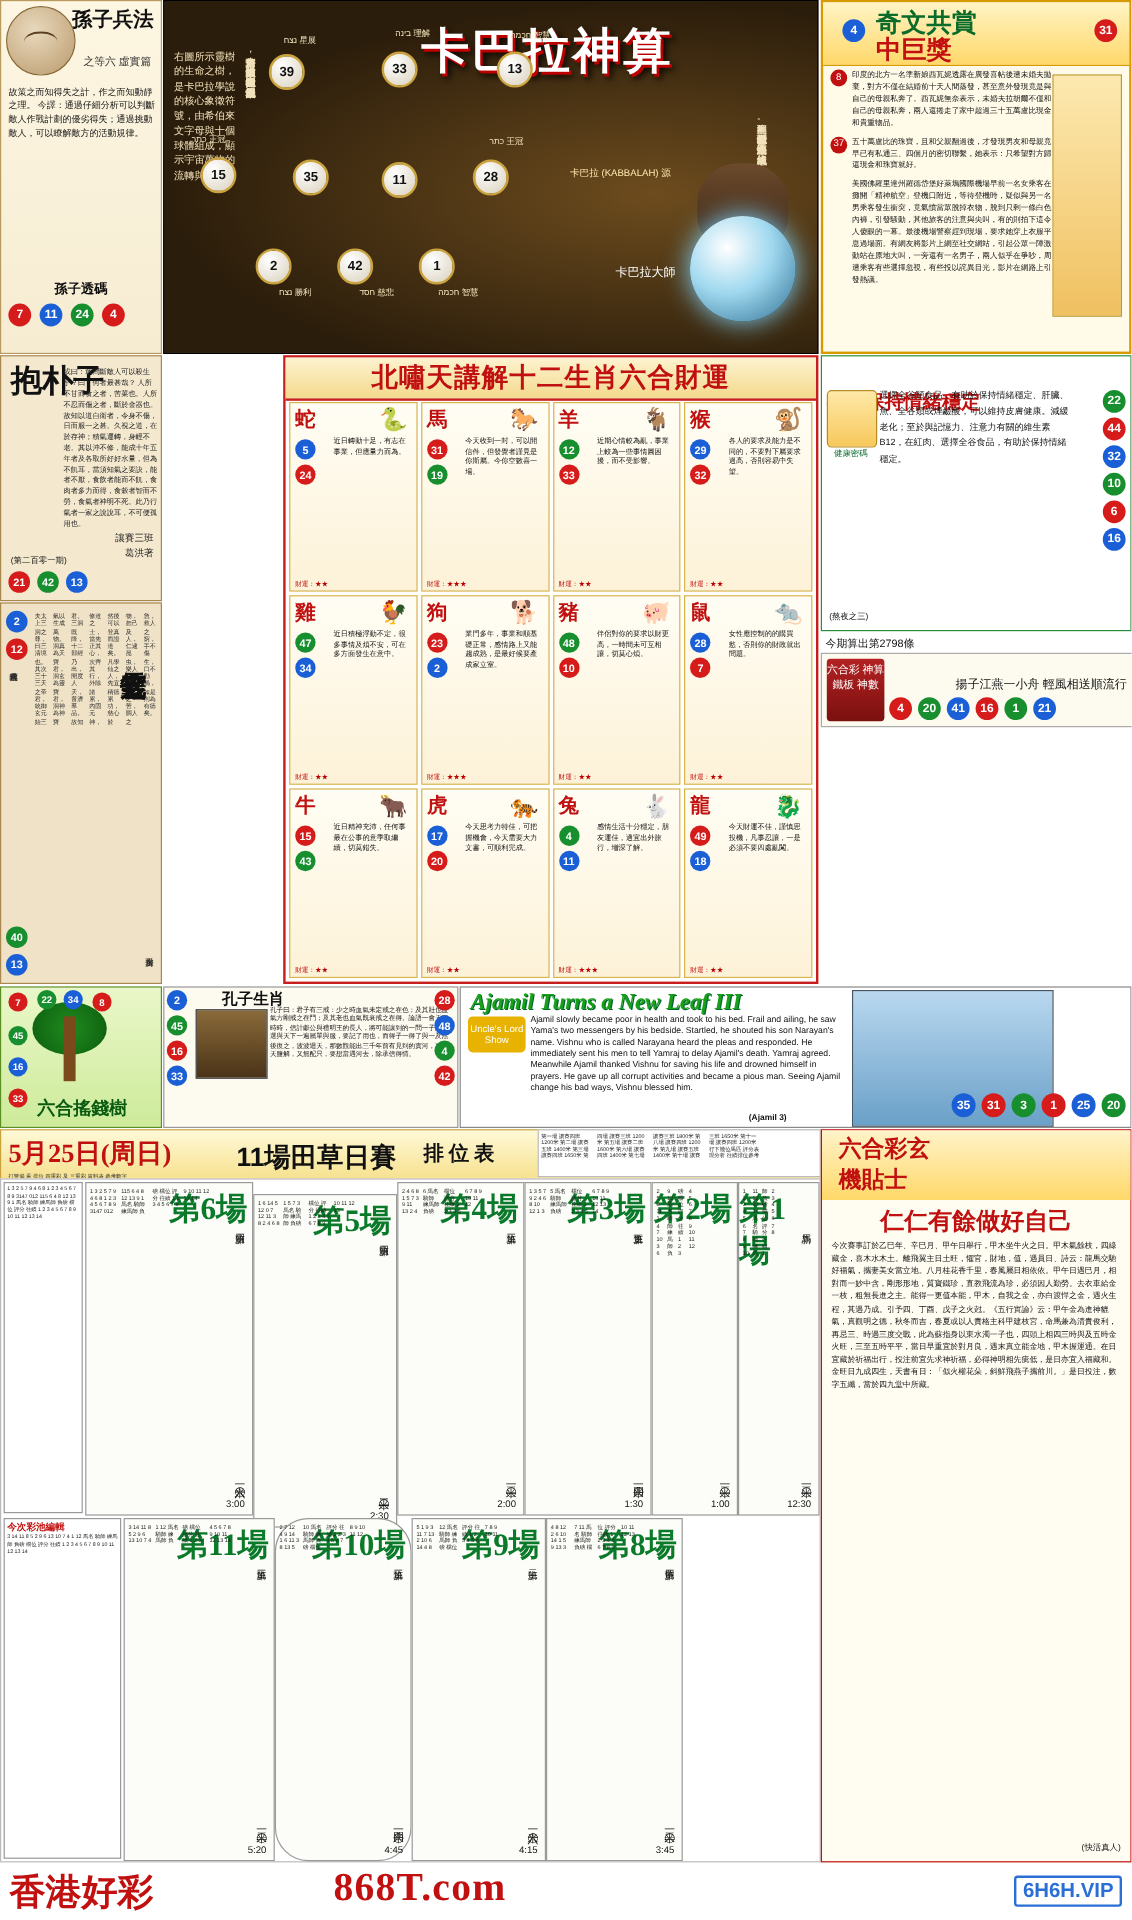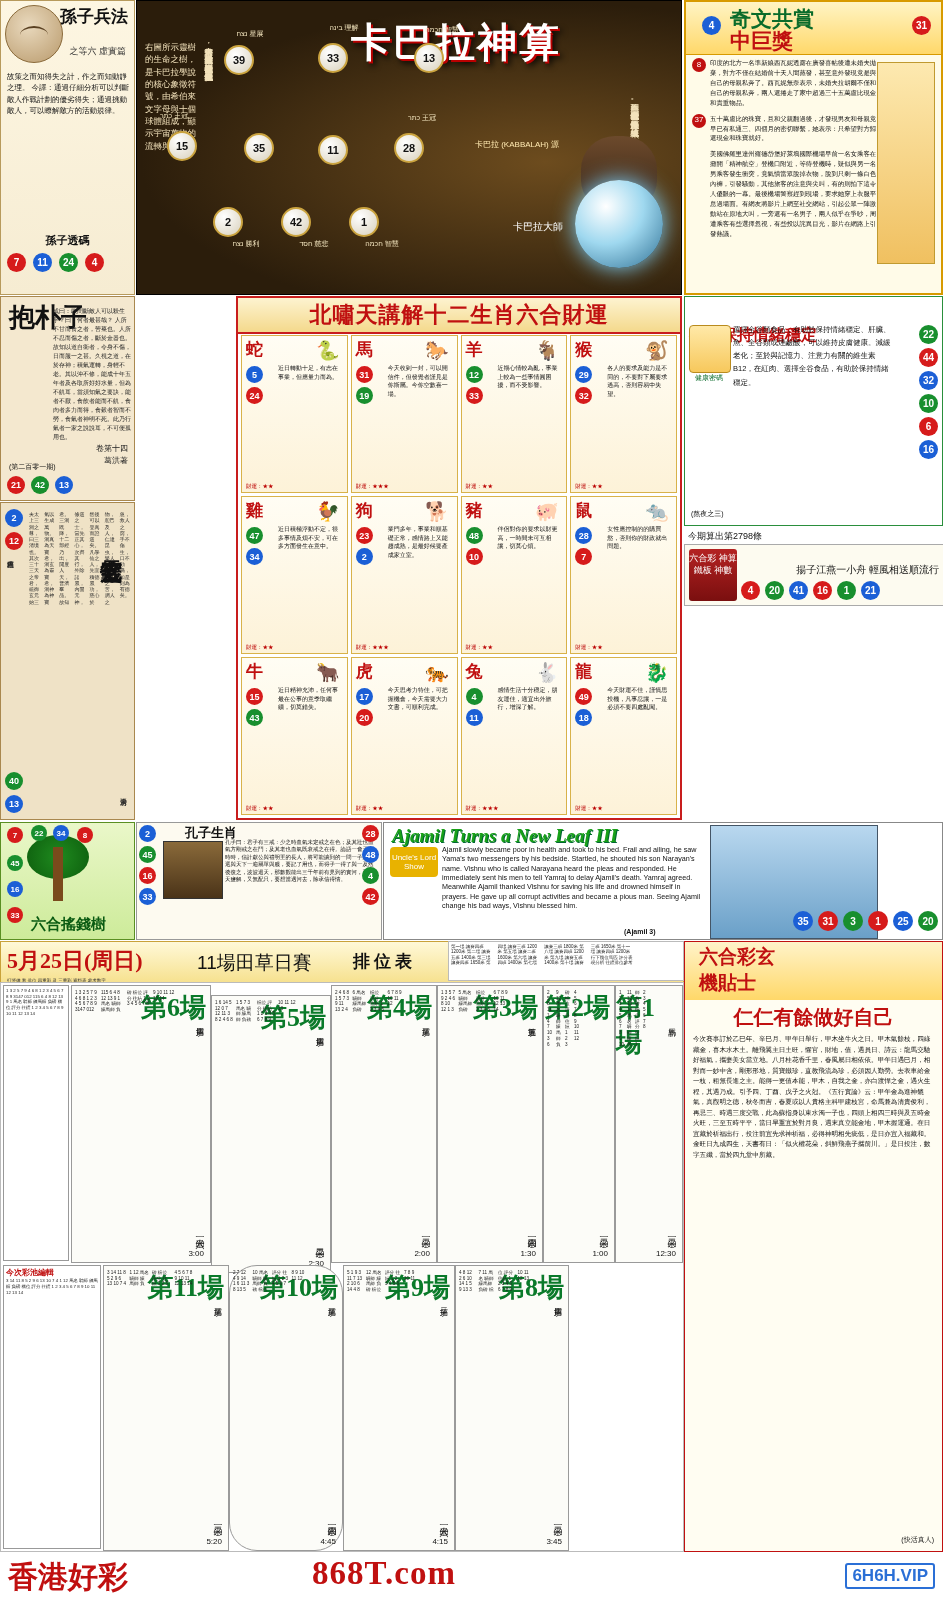--- a/index.html
+++ b/index.html
@@ -105,21 +105,21 @@
   #aja .ah{position:absolute;left:8px;top:2px;font-size:19px;font-weight:bold;font-style:italic;color:#18a018;text-shadow:1px 1px 0 #063;font-family:"Liberation Serif",serif;}
   #aja .ab{position:absolute;left:58px;top:22px;width:262px;font-size:7.2px;line-height:1.3;color:#111;}
   #aja .sig{position:absolute;left:240px;bottom:4px;font-size:7px;font-weight:bold;color:#111;}
   #aja .logo{position:absolute;left:6px;top:24px;width:48px;height:30px;background:#e8b200;border-radius:4px;color:#fff;font-size:8px;display:flex;align-items:center;justify-content:center;text-align:center;}
   #aja .art{position:absolute;left:326px;top:2px;width:166px;height:112px;background:linear-gradient(#b9d8ef,#6aa0c8);border:1px solid #456;}
   #aja .abal{position:absolute;right:4px;bottom:8px;display:flex;gap:5px;}
   #aja .abal .ball{width:20px;height:20px;font-size:10px;}
   
   #race{left:0;top:941px;width:684px;height:44px;background:linear-gradient(#fff9d8,#f6e08c);border:1px solid #c9a23a;}
   #race .d{position:absolute;left:6px;top:4px;font-size:22px;font-weight:bold;color:#c01010;font-family:"Liberation Serif",serif;}
-  #race .n{position:absolute;left:196px;top:8px;font-size:19px;font-weight:normal;color:#111;}
+  #race .n{position:absolute;left:196px;top:8px;font-size:22px;font-weight:bold;color:#111;}
   #race .p{position:absolute;left:352px;top:8px;font-size:17px;font-weight:bold;color:#111;letter-spacing:4px;}
   
   #rbody{left:0;top:982px;width:684px;height:570px;background:#fff;border:1px solid #bbb;}
   .rcard{position:absolute;border:1px solid #9a9a9a;background:#fcfcf8;}
   .rcard .no{position:absolute;right:4px;top:4px;font-size:26px;font-weight:bold;color:#0a7a2a;font-family:"Liberation Serif",serif;}
   .rcard .cap{position:absolute;right:6px;top:36px;font-size:8px;color:#111;writing-mode:vertical-rl;}
   .rcard .dist{position:absolute;right:4px;bottom:30px;font-size:9px;color:#111;writing-mode:vertical-rl;}
   .rcard .time{position:absolute;right:6px;bottom:4px;font-size:8px;color:#111;}
   .rcard .rows{position:absolute;left:3px;top:4px;right:34px;bottom:4px;font-size:4.6px;line-height:1.25;color:#222;column-count:4;column-gap:3px;}
   
@@ -128,21 +128,21 @@
   #lot .lh .a{position:absolute;left:14px;top:2px;font-size:19px;font-weight:bold;color:#c01010;font-family:"Liberation Serif",serif;}
   #lot .lh .b{position:absolute;left:14px;top:28px;font-size:19px;font-weight:bold;color:#c01010;font-family:"Liberation Serif",serif;}
   #lot .t2{position:absolute;left:0;top:62px;width:100%;text-align:center;font-size:20px;font-weight:bold;color:#c01010;font-family:"Liberation Serif",serif;}
   #lot .lb{position:absolute;left:8px;top:92px;width:242px;font-size:6.6px;line-height:1.6;color:#111;}
   #lot .sg{position:absolute;right:8px;bottom:6px;font-size:7px;color:#111;}
   
   #mini{left:448px;top:941px;width:236px;height:40px;background:#fff;border:1px solid #bbb;font-size:4.5px;line-height:1.2;color:#222;padding:2px;box-sizing:border-box;overflow:hidden;column-count:5;column-gap:3px;}
   
   #foot{left:0;top:1553px;width:943px;height:47px;background:#fff;}
   #foot .hk{position:absolute;left:8px;top:4px;font-size:30px;font-weight:bold;color:#c01010;font-family:"Liberation Serif",serif;}
-  #foot .site{position:absolute;left:278px;top:2px;font-size:33px;font-weight:bold;color:#c01010;font-family:"Liberation Serif",serif;letter-spacing:1px;margin-left:34px;}
+  #foot .site{position:absolute;left:278px;top:2px;font-size:33px;font-weight:bold;color:#c01010;font-family:"Liberation Serif",serif;letter-spacing:1px;}
   #foot .vip{position:absolute;right:8px;top:10px;font-size:17px;font-weight:bold;color:#2a6fd6;border:2px solid #2a6fd6;padding:1px 5px;border-radius:3px;}
 </style>
 </head>
 <body>
 
 <div class="pg">
 
   <div class="box" id="sunzi">
     <div class="face"></div>
     <div class="sz-title">孫子兵法</div>
@@ -187,21 +187,21 @@
     <div class="crystal">
       <div class="head"></div>
       <div class="orb"></div>
     </div>
   </div>
 
   <div class="box" id="baopu">
     <div class="bp-t">抱朴子</div>
     <div class="bp-v">或曰：敢問斷敵人可以殺生乎？曰：何者最甚哉？ 人所不甘而食之者，苦菜也。人所不忍而傷之者，斷於金器也。故知以道自衛者，令身不傷，日而服一之甚。久視之道，在於存神；積氣運轉，身輕不老。其以沖不修，能成十年五年者及各取所好好水量，但為不飢耳，當須知氣之要訣，能者不厭，食飲者能而不飢，食肉者多力而得，食穀者智而不勞，食氣者神明不死。此乃行氣者一家之說說耳，不可便孤用也。</div>
     <div class="bp-n">葛洪著</div>
-    <div style="position:absolute;right:6px;bottom:46px;font-size:8px;color:#222;">卷第十四</div>
+    <div style="position:absolute;right:6px;bottom:46px;font-size:8px;color:#222;">讓賽三班</div>
     <div style="position:absolute;left:8px;bottom:28px;font-size:7px;color:#111;">(第二百零一期)</div>
     <div class="bp-balls">
       <span class="ball b-red">21</span>
       <span class="ball b-green">42</span>
       <span class="ball b-blue">13</span>
     </div>
   </div>
 
   <div class="box" id="yunji">
     <div class="yj-balls">

